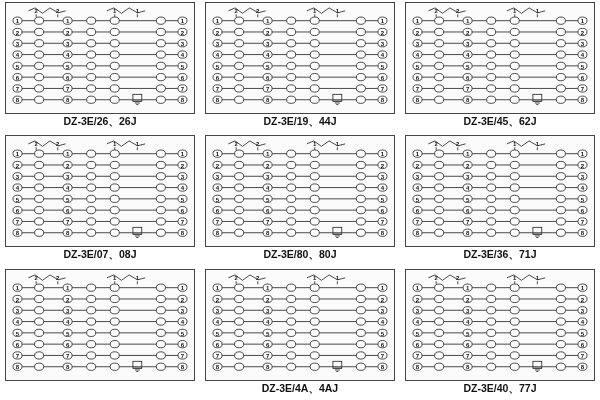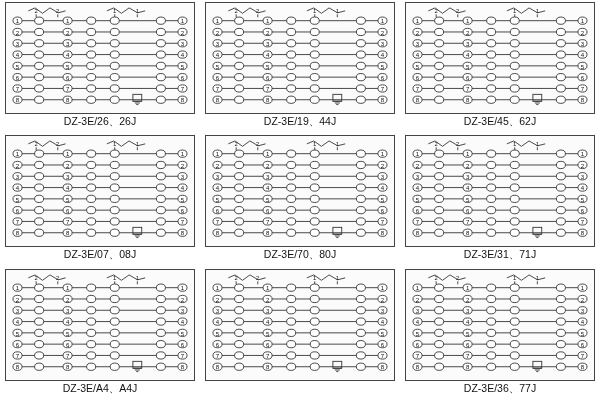--- a/index.html
+++ b/index.html
@@ -7,21 +7,21 @@
     width:600px;height:400px;
     background:#ffffff;
     font-family:"Liberation Sans", sans-serif;
     color:#111;
     overflow:hidden;
   }
   #grid{
     display:grid;
     grid-template-columns:repeat(3,200px);
     grid-template-rows:repeat(3,133.33px);
-    width:496px;height:400px;
+    width:496px;height:400px;font-weight:bold;
   }
   .cell{
     position:relative;
     display:flex;
     flex-direction:column;
     align-items:center;
     justify-content:flex-start;
   }
   .box{
     position:relative;
@@ -1038,21 +1038,21 @@
           <line x1="114.6" y1="98.5" x2="152.4" y2="98.5" class="wire"></line>
           <line x1="161.6" y1="98.5" x2="174.4" y2="98.5" class="wire"></line>
           <g>
             <rect x="128.5" y="93" width="9" height="7" fill="none" stroke="#333" stroke-width="0.9"></rect>
             <line x1="128.5" y1="100" x2="137.5" y2="100" class="gnd"></line>
             <line x1="130.4" y1="101.8" x2="135.6" y2="101.8" class="gnd"></line>
             <line x1="131.9" y1="103.4" x2="134.1" y2="103.4" class="gnd"></line>
           </g>
         </svg>
       </div>
-      <div class="caption">DZ-3E/70、80J</div>
+      <div class="caption">DZ-3E/80、80J</div>
     </div>
     <div class="cell">
       <div class="box">
         <svg viewBox="0 0 190 112" width="188" height="110" class="svgwrap">
           <text x="30" y="10" class="hdr">2</text>
           <line x1="30" y1="11.5" x2="30" y2="14.5" class="wire"></line>
           <text x="52" y="10" class="hdr">2</text>
           <line x1="52" y1="11.5" x2="52" y2="14.5" class="wire"></line>
           <text x="110" y="10" class="hdr">1</text>
           <line x1="110" y1="11.5" x2="110" y2="14.5" class="wire"></line>
@@ -1237,220 +1237,21 @@
           <line x1="114.6" y1="98.5" x2="152.4" y2="98.5" class="wire"></line>
           <line x1="161.6" y1="98.5" x2="174.4" y2="98.5" class="wire"></line>
           <g>
             <rect x="128.5" y="93" width="9" height="7" fill="none" stroke="#333" stroke-width="0.9"></rect>
             <line x1="128.5" y1="100" x2="137.5" y2="100" class="gnd"></line>
             <line x1="130.4" y1="101.8" x2="135.6" y2="101.8" class="gnd"></line>
             <line x1="131.9" y1="103.4" x2="134.1" y2="103.4" class="gnd"></line>
           </g>
         </svg>
       </div>
-      <div class="caption">DZ-3E/31、71J</div>
-    </div>
-    <div class="cell">
-      <div class="box">
-        <svg viewBox="0 0 190 112" width="188" height="110" class="svgwrap">
-          <text x="30" y="10" class="hdr">2</text>
-          <line x1="30" y1="11.5" x2="30" y2="14.5" class="wire"></line>
-          <text x="52" y="10" class="hdr">2</text>
-          <line x1="52" y1="11.5" x2="52" y2="14.5" class="wire"></line>
-          <text x="110" y="10" class="hdr">1</text>
-          <line x1="110" y1="11.5" x2="110" y2="14.5" class="wire"></line>
-          <text x="133" y="10" class="hdr">1</text>
-          <line x1="133" y1="11.5" x2="133" y2="14.5" class="wire"></line>
-          <path d="M 22 8 L 28.84 5 L 36.44 10.5 L 44.04 5 L 52.400000000000006 10 L 60 8" class="coil"></path>
-          <path d="M 102 8 L 109.02 5 L 116.82 10.5 L 124.62 5 L 133.2 10 L 141 8" class="coil"></path>
-          <g>
-            <ellipse cx="11" cy="18" rx="4.6" ry="3.7" class="term"></ellipse>
-            <text x="11" y="18.2" class="tnum">1</text>
-          </g>
-          <g>
-            <ellipse cx="62" cy="18" rx="4.6" ry="3.7" class="term"></ellipse>
-            <text x="62" y="18.2" class="tnum">1</text>
-          </g>
-          <g>
-            <ellipse cx="179" cy="18" rx="4.6" ry="3.7" class="term"></ellipse>
-            <text x="179" y="18.2" class="tnum">1</text>
-          </g>
-          <ellipse cx="33" cy="18" rx="4.6" ry="3.7" class="term"></ellipse>
-          <ellipse cx="86" cy="18" rx="4.6" ry="3.7" class="term"></ellipse>
-          <ellipse cx="110" cy="18" rx="4.6" ry="3.7" class="term"></ellipse>
-          <ellipse cx="157" cy="18" rx="4.6" ry="3.7" class="term"></ellipse>
-          <line x1="15.6" y1="18" x2="28.4" y2="18" class="wire"></line>
-          <line x1="37.6" y1="18" x2="57.4" y2="18" class="wire"></line>
-          <line x1="66.6" y1="18" x2="81.4" y2="18" class="wire"></line>
-          <line x1="90.6" y1="18" x2="105.4" y2="18" class="wire"></line>
-          <line x1="114.6" y1="18" x2="152.4" y2="18" class="wire"></line>
-          <line x1="161.6" y1="18" x2="174.4" y2="18" class="wire"></line>
-          <g>
-            <ellipse cx="11" cy="29.5" rx="4.6" ry="3.7" class="term"></ellipse>
-            <text x="11" y="29.7" class="tnum">2</text>
-          </g>
-          <g>
-            <ellipse cx="62" cy="29.5" rx="4.6" ry="3.7" class="term"></ellipse>
-            <text x="62" y="29.7" class="tnum">2</text>
-          </g>
-          <g>
-            <ellipse cx="179" cy="29.5" rx="4.6" ry="3.7" class="term"></ellipse>
-            <text x="179" y="29.7" class="tnum">2</text>
-          </g>
-          <ellipse cx="33" cy="29.5" rx="4.6" ry="3.7" class="term"></ellipse>
-          <ellipse cx="86" cy="29.5" rx="4.6" ry="3.7" class="term"></ellipse>
-          <ellipse cx="110" cy="29.5" rx="4.6" ry="3.7" class="term"></ellipse>
-          <ellipse cx="157" cy="29.5" rx="4.6" ry="3.7" class="term"></ellipse>
-          <line x1="15.6" y1="29.5" x2="28.4" y2="29.5" class="wire"></line>
-          <line x1="37.6" y1="29.5" x2="57.4" y2="29.5" class="wire"></line>
-          <line x1="66.6" y1="29.5" x2="81.4" y2="29.5" class="wire"></line>
-          <line x1="90.6" y1="29.5" x2="105.4" y2="29.5" class="wire"></line>
-          <line x1="114.6" y1="29.5" x2="152.4" y2="29.5" class="wire"></line>
-          <line x1="161.6" y1="29.5" x2="174.4" y2="29.5" class="wire"></line>
-          <g>
-            <ellipse cx="11" cy="41" rx="4.6" ry="3.7" class="term"></ellipse>
-            <text x="11" y="41.2" class="tnum">3</text>
-          </g>
-          <g>
-            <ellipse cx="62" cy="41" rx="4.6" ry="3.7" class="term"></ellipse>
-            <text x="62" y="41.2" class="tnum">3</text>
-          </g>
-          <g>
-            <ellipse cx="179" cy="41" rx="4.6" ry="3.7" class="term"></ellipse>
-            <text x="179" y="41.2" class="tnum">3</text>
-          </g>
-          <ellipse cx="33" cy="41" rx="4.6" ry="3.7" class="term"></ellipse>
-          <ellipse cx="86" cy="41" rx="4.6" ry="3.7" class="term"></ellipse>
-          <ellipse cx="110" cy="41" rx="4.6" ry="3.7" class="term"></ellipse>
-          <ellipse cx="157" cy="41" rx="4.6" ry="3.7" class="term"></ellipse>
-          <line x1="15.6" y1="41" x2="28.4" y2="41" class="wire"></line>
-          <line x1="37.6" y1="41" x2="57.4" y2="41" class="wire"></line>
-          <line x1="66.6" y1="41" x2="81.4" y2="41" class="wire"></line>
-          <line x1="90.6" y1="41" x2="105.4" y2="41" class="wire"></line>
-          <line x1="114.6" y1="41" x2="152.4" y2="41" class="wire"></line>
-          <line x1="161.6" y1="41" x2="174.4" y2="41" class="wire"></line>
-          <g>
-            <ellipse cx="11" cy="52.5" rx="4.6" ry="3.7" class="term"></ellipse>
-            <text x="11" y="52.7" class="tnum">4</text>
-          </g>
-          <g>
-            <ellipse cx="62" cy="52.5" rx="4.6" ry="3.7" class="term"></ellipse>
-            <text x="62" y="52.7" class="tnum">4</text>
-          </g>
-          <g>
-            <ellipse cx="179" cy="52.5" rx="4.6" ry="3.7" class="term"></ellipse>
-            <text x="179" y="52.7" class="tnum">4</text>
-          </g>
-          <ellipse cx="33" cy="52.5" rx="4.6" ry="3.7" class="term"></ellipse>
-          <ellipse cx="86" cy="52.5" rx="4.6" ry="3.7" class="term"></ellipse>
-          <ellipse cx="110" cy="52.5" rx="4.6" ry="3.7" class="term"></ellipse>
-          <ellipse cx="157" cy="52.5" rx="4.6" ry="3.7" class="term"></ellipse>
-          <line x1="15.6" y1="52.5" x2="28.4" y2="52.5" class="wire"></line>
-          <line x1="37.6" y1="52.5" x2="57.4" y2="52.5" class="wire"></line>
-          <line x1="66.6" y1="52.5" x2="81.4" y2="52.5" class="wire"></line>
-          <line x1="90.6" y1="52.5" x2="105.4" y2="52.5" class="wire"></line>
-          <line x1="114.6" y1="52.5" x2="152.4" y2="52.5" class="wire"></line>
-          <line x1="161.6" y1="52.5" x2="174.4" y2="52.5" class="wire"></line>
-          <g>
-            <ellipse cx="11" cy="64" rx="4.6" ry="3.7" class="term"></ellipse>
-            <text x="11" y="64.2" class="tnum">5</text>
-          </g>
-          <g>
-            <ellipse cx="62" cy="64" rx="4.6" ry="3.7" class="term"></ellipse>
-            <text x="62" y="64.2" class="tnum">5</text>
-          </g>
-          <g>
-            <ellipse cx="179" cy="64" rx="4.6" ry="3.7" class="term"></ellipse>
-            <text x="179" y="64.2" class="tnum">5</text>
-          </g>
-          <ellipse cx="33" cy="64" rx="4.6" ry="3.7" class="term"></ellipse>
-          <ellipse cx="86" cy="64" rx="4.6" ry="3.7" class="term"></ellipse>
-          <ellipse cx="110" cy="64" rx="4.6" ry="3.7" class="term"></ellipse>
-          <ellipse cx="157" cy="64" rx="4.6" ry="3.7" class="term"></ellipse>
-          <line x1="15.6" y1="64" x2="28.4" y2="64" class="wire"></line>
-          <line x1="37.6" y1="64" x2="57.4" y2="64" class="wire"></line>
-          <line x1="66.6" y1="64" x2="81.4" y2="64" class="wire"></line>
-          <line x1="90.6" y1="64" x2="105.4" y2="64" class="wire"></line>
-          <line x1="114.6" y1="64" x2="152.4" y2="64" class="wire"></line>
-          <line x1="161.6" y1="64" x2="174.4" y2="64" class="wire"></line>
-          <g>
-            <ellipse cx="11" cy="75.5" rx="4.6" ry="3.7" class="term"></ellipse>
-            <text x="11" y="75.7" class="tnum">6</text>
-          </g>
-          <g>
-            <ellipse cx="62" cy="75.5" rx="4.6" ry="3.7" class="term"></ellipse>
-            <text x="62" y="75.7" class="tnum">6</text>
-          </g>
-          <g>
-            <ellipse cx="179" cy="75.5" rx="4.6" ry="3.7" class="term"></ellipse>
-            <text x="179" y="75.7" class="tnum">6</text>
-          </g>
-          <ellipse cx="33" cy="75.5" rx="4.6" ry="3.7" class="term"></ellipse>
-          <ellipse cx="86" cy="75.5" rx="4.6" ry="3.7" class="term"></ellipse>
-          <ellipse cx="110" cy="75.5" rx="4.6" ry="3.7" class="term"></ellipse>
-          <ellipse cx="157" cy="75.5" rx="4.6" ry="3.7" class="term"></ellipse>
-          <line x1="15.6" y1="75.5" x2="28.4" y2="75.5" class="wire"></line>
-          <line x1="37.6" y1="75.5" x2="57.4" y2="75.5" class="wire"></line>
-          <line x1="66.6" y1="75.5" x2="81.4" y2="75.5" class="wire"></line>
-          <line x1="90.6" y1="75.5" x2="105.4" y2="75.5" class="wire"></line>
-          <line x1="114.6" y1="75.5" x2="152.4" y2="75.5" class="wire"></line>
-          <line x1="161.6" y1="75.5" x2="174.4" y2="75.5" class="wire"></line>
-          <g>
-            <ellipse cx="11" cy="87" rx="4.6" ry="3.7" class="term"></ellipse>
-            <text x="11" y="87.2" class="tnum">7</text>
-          </g>
-          <g>
-            <ellipse cx="62" cy="87" rx="4.6" ry="3.7" class="term"></ellipse>
-            <text x="62" y="87.2" class="tnum">7</text>
-          </g>
-          <g>
-            <ellipse cx="179" cy="87" rx="4.6" ry="3.7" class="term"></ellipse>
-            <text x="179" y="87.2" class="tnum">7</text>
-          </g>
-          <ellipse cx="33" cy="87" rx="4.6" ry="3.7" class="term"></ellipse>
-          <ellipse cx="86" cy="87" rx="4.6" ry="3.7" class="term"></ellipse>
-          <ellipse cx="110" cy="87" rx="4.6" ry="3.7" class="term"></ellipse>
-          <ellipse cx="157" cy="87" rx="4.6" ry="3.7" class="term"></ellipse>
-          <line x1="15.6" y1="87" x2="28.4" y2="87" class="wire"></line>
-          <line x1="37.6" y1="87" x2="57.4" y2="87" class="wire"></line>
-          <line x1="66.6" y1="87" x2="81.4" y2="87" class="wire"></line>
-          <line x1="90.6" y1="87" x2="105.4" y2="87" class="wire"></line>
-          <line x1="114.6" y1="87" x2="152.4" y2="87" class="wire"></line>
-          <line x1="161.6" y1="87" x2="174.4" y2="87" class="wire"></line>
-          <g>
-            <ellipse cx="11" cy="98.5" rx="4.6" ry="3.7" class="term"></ellipse>
-            <text x="11" y="98.7" class="tnum">8</text>
-          </g>
-          <g>
-            <ellipse cx="62" cy="98.5" rx="4.6" ry="3.7" class="term"></ellipse>
-            <text x="62" y="98.7" class="tnum">8</text>
-          </g>
-          <g>
-            <ellipse cx="179" cy="98.5" rx="4.6" ry="3.7" class="term"></ellipse>
-            <text x="179" y="98.7" class="tnum">8</text>
-          </g>
-          <ellipse cx="33" cy="98.5" rx="4.6" ry="3.7" class="term"></ellipse>
-          <ellipse cx="86" cy="98.5" rx="4.6" ry="3.7" class="term"></ellipse>
-          <ellipse cx="110" cy="98.5" rx="4.6" ry="3.7" class="term"></ellipse>
-          <ellipse cx="157" cy="98.5" rx="4.6" ry="3.7" class="term"></ellipse>
-          <line x1="15.6" y1="98.5" x2="28.4" y2="98.5" class="wire"></line>
-          <line x1="37.6" y1="98.5" x2="57.4" y2="98.5" class="wire"></line>
-          <line x1="66.6" y1="98.5" x2="81.4" y2="98.5" class="wire"></line>
-          <line x1="90.6" y1="98.5" x2="105.4" y2="98.5" class="wire"></line>
-          <line x1="114.6" y1="98.5" x2="152.4" y2="98.5" class="wire"></line>
-          <line x1="161.6" y1="98.5" x2="174.4" y2="98.5" class="wire"></line>
-          <g>
-            <rect x="128.5" y="93" width="9" height="7" fill="none" stroke="#333" stroke-width="0.9"></rect>
-            <line x1="128.5" y1="100" x2="137.5" y2="100" class="gnd"></line>
-            <line x1="130.4" y1="101.8" x2="135.6" y2="101.8" class="gnd"></line>
-            <line x1="131.9" y1="103.4" x2="134.1" y2="103.4" class="gnd"></line>
-          </g>
-        </svg>
-      </div>
-      <div class="caption">DZ-3E/A4、A4J</div>
+      <div class="caption">DZ-3E/36、71J</div>
     </div>
     <div class="cell">
       <div class="box">
         <svg viewBox="0 0 190 112" width="188" height="110" class="svgwrap">
           <text x="30" y="10" class="hdr">2</text>
           <line x1="30" y1="11.5" x2="30" y2="14.5" class="wire"></line>
           <text x="52" y="10" class="hdr">2</text>
           <line x1="52" y1="11.5" x2="52" y2="14.5" class="wire"></line>
           <text x="110" y="10" class="hdr">1</text>
           <line x1="110" y1="11.5" x2="110" y2="14.5" class="wire"></line>
@@ -1833,15 +1634,214 @@
           <line x1="114.6" y1="98.5" x2="152.4" y2="98.5" class="wire"></line>
           <line x1="161.6" y1="98.5" x2="174.4" y2="98.5" class="wire"></line>
           <g>
             <rect x="128.5" y="93" width="9" height="7" fill="none" stroke="#333" stroke-width="0.9"></rect>
             <line x1="128.5" y1="100" x2="137.5" y2="100" class="gnd"></line>
             <line x1="130.4" y1="101.8" x2="135.6" y2="101.8" class="gnd"></line>
             <line x1="131.9" y1="103.4" x2="134.1" y2="103.4" class="gnd"></line>
           </g>
         </svg>
       </div>
-      <div class="caption">DZ-3E/36、77J</div>
+      <div class="caption">DZ-3E/4A、4AJ</div>
+    </div>
+    <div class="cell">
+      <div class="box">
+        <svg viewBox="0 0 190 112" width="188" height="110" class="svgwrap">
+          <text x="30" y="10" class="hdr">2</text>
+          <line x1="30" y1="11.5" x2="30" y2="14.5" class="wire"></line>
+          <text x="52" y="10" class="hdr">2</text>
+          <line x1="52" y1="11.5" x2="52" y2="14.5" class="wire"></line>
+          <text x="110" y="10" class="hdr">1</text>
+          <line x1="110" y1="11.5" x2="110" y2="14.5" class="wire"></line>
+          <text x="133" y="10" class="hdr">1</text>
+          <line x1="133" y1="11.5" x2="133" y2="14.5" class="wire"></line>
+          <path d="M 22 8 L 28.84 5 L 36.44 10.5 L 44.04 5 L 52.400000000000006 10 L 60 8" class="coil"></path>
+          <path d="M 102 8 L 109.02 5 L 116.82 10.5 L 124.62 5 L 133.2 10 L 141 8" class="coil"></path>
+          <g>
+            <ellipse cx="11" cy="18" rx="4.6" ry="3.7" class="term"></ellipse>
+            <text x="11" y="18.2" class="tnum">1</text>
+          </g>
+          <g>
+            <ellipse cx="62" cy="18" rx="4.6" ry="3.7" class="term"></ellipse>
+            <text x="62" y="18.2" class="tnum">1</text>
+          </g>
+          <g>
+            <ellipse cx="179" cy="18" rx="4.6" ry="3.7" class="term"></ellipse>
+            <text x="179" y="18.2" class="tnum">1</text>
+          </g>
+          <ellipse cx="33" cy="18" rx="4.6" ry="3.7" class="term"></ellipse>
+          <ellipse cx="86" cy="18" rx="4.6" ry="3.7" class="term"></ellipse>
+          <ellipse cx="110" cy="18" rx="4.6" ry="3.7" class="term"></ellipse>
+          <ellipse cx="157" cy="18" rx="4.6" ry="3.7" class="term"></ellipse>
+          <line x1="15.6" y1="18" x2="28.4" y2="18" class="wire"></line>
+          <line x1="37.6" y1="18" x2="57.4" y2="18" class="wire"></line>
+          <line x1="66.6" y1="18" x2="81.4" y2="18" class="wire"></line>
+          <line x1="90.6" y1="18" x2="105.4" y2="18" class="wire"></line>
+          <line x1="114.6" y1="18" x2="152.4" y2="18" class="wire"></line>
+          <line x1="161.6" y1="18" x2="174.4" y2="18" class="wire"></line>
+          <g>
+            <ellipse cx="11" cy="29.5" rx="4.6" ry="3.7" class="term"></ellipse>
+            <text x="11" y="29.7" class="tnum">2</text>
+          </g>
+          <g>
+            <ellipse cx="62" cy="29.5" rx="4.6" ry="3.7" class="term"></ellipse>
+            <text x="62" y="29.7" class="tnum">2</text>
+          </g>
+          <g>
+            <ellipse cx="179" cy="29.5" rx="4.6" ry="3.7" class="term"></ellipse>
+            <text x="179" y="29.7" class="tnum">2</text>
+          </g>
+          <ellipse cx="33" cy="29.5" rx="4.6" ry="3.7" class="term"></ellipse>
+          <ellipse cx="86" cy="29.5" rx="4.6" ry="3.7" class="term"></ellipse>
+          <ellipse cx="110" cy="29.5" rx="4.6" ry="3.7" class="term"></ellipse>
+          <ellipse cx="157" cy="29.5" rx="4.6" ry="3.7" class="term"></ellipse>
+          <line x1="15.6" y1="29.5" x2="28.4" y2="29.5" class="wire"></line>
+          <line x1="37.6" y1="29.5" x2="57.4" y2="29.5" class="wire"></line>
+          <line x1="66.6" y1="29.5" x2="81.4" y2="29.5" class="wire"></line>
+          <line x1="90.6" y1="29.5" x2="105.4" y2="29.5" class="wire"></line>
+          <line x1="114.6" y1="29.5" x2="152.4" y2="29.5" class="wire"></line>
+          <line x1="161.6" y1="29.5" x2="174.4" y2="29.5" class="wire"></line>
+          <g>
+            <ellipse cx="11" cy="41" rx="4.6" ry="3.7" class="term"></ellipse>
+            <text x="11" y="41.2" class="tnum">3</text>
+          </g>
+          <g>
+            <ellipse cx="62" cy="41" rx="4.6" ry="3.7" class="term"></ellipse>
+            <text x="62" y="41.2" class="tnum">3</text>
+          </g>
+          <g>
+            <ellipse cx="179" cy="41" rx="4.6" ry="3.7" class="term"></ellipse>
+            <text x="179" y="41.2" class="tnum">3</text>
+          </g>
+          <ellipse cx="33" cy="41" rx="4.6" ry="3.7" class="term"></ellipse>
+          <ellipse cx="86" cy="41" rx="4.6" ry="3.7" class="term"></ellipse>
+          <ellipse cx="110" cy="41" rx="4.6" ry="3.7" class="term"></ellipse>
+          <ellipse cx="157" cy="41" rx="4.6" ry="3.7" class="term"></ellipse>
+          <line x1="15.6" y1="41" x2="28.4" y2="41" class="wire"></line>
+          <line x1="37.6" y1="41" x2="57.4" y2="41" class="wire"></line>
+          <line x1="66.6" y1="41" x2="81.4" y2="41" class="wire"></line>
+          <line x1="90.6" y1="41" x2="105.4" y2="41" class="wire"></line>
+          <line x1="114.6" y1="41" x2="152.4" y2="41" class="wire"></line>
+          <line x1="161.6" y1="41" x2="174.4" y2="41" class="wire"></line>
+          <g>
+            <ellipse cx="11" cy="52.5" rx="4.6" ry="3.7" class="term"></ellipse>
+            <text x="11" y="52.7" class="tnum">4</text>
+          </g>
+          <g>
+            <ellipse cx="62" cy="52.5" rx="4.6" ry="3.7" class="term"></ellipse>
+            <text x="62" y="52.7" class="tnum">4</text>
+          </g>
+          <g>
+            <ellipse cx="179" cy="52.5" rx="4.6" ry="3.7" class="term"></ellipse>
+            <text x="179" y="52.7" class="tnum">4</text>
+          </g>
+          <ellipse cx="33" cy="52.5" rx="4.6" ry="3.7" class="term"></ellipse>
+          <ellipse cx="86" cy="52.5" rx="4.6" ry="3.7" class="term"></ellipse>
+          <ellipse cx="110" cy="52.5" rx="4.6" ry="3.7" class="term"></ellipse>
+          <ellipse cx="157" cy="52.5" rx="4.6" ry="3.7" class="term"></ellipse>
+          <line x1="15.6" y1="52.5" x2="28.4" y2="52.5" class="wire"></line>
+          <line x1="37.6" y1="52.5" x2="57.4" y2="52.5" class="wire"></line>
+          <line x1="66.6" y1="52.5" x2="81.4" y2="52.5" class="wire"></line>
+          <line x1="90.6" y1="52.5" x2="105.4" y2="52.5" class="wire"></line>
+          <line x1="114.6" y1="52.5" x2="152.4" y2="52.5" class="wire"></line>
+          <line x1="161.6" y1="52.5" x2="174.4" y2="52.5" class="wire"></line>
+          <g>
+            <ellipse cx="11" cy="64" rx="4.6" ry="3.7" class="term"></ellipse>
+            <text x="11" y="64.2" class="tnum">5</text>
+          </g>
+          <g>
+            <ellipse cx="62" cy="64" rx="4.6" ry="3.7" class="term"></ellipse>
+            <text x="62" y="64.2" class="tnum">5</text>
+          </g>
+          <g>
+            <ellipse cx="179" cy="64" rx="4.6" ry="3.7" class="term"></ellipse>
+            <text x="179" y="64.2" class="tnum">5</text>
+          </g>
+          <ellipse cx="33" cy="64" rx="4.6" ry="3.7" class="term"></ellipse>
+          <ellipse cx="86" cy="64" rx="4.6" ry="3.7" class="term"></ellipse>
+          <ellipse cx="110" cy="64" rx="4.6" ry="3.7" class="term"></ellipse>
+          <ellipse cx="157" cy="64" rx="4.6" ry="3.7" class="term"></ellipse>
+          <line x1="15.6" y1="64" x2="28.4" y2="64" class="wire"></line>
+          <line x1="37.6" y1="64" x2="57.4" y2="64" class="wire"></line>
+          <line x1="66.6" y1="64" x2="81.4" y2="64" class="wire"></line>
+          <line x1="90.6" y1="64" x2="105.4" y2="64" class="wire"></line>
+          <line x1="114.6" y1="64" x2="152.4" y2="64" class="wire"></line>
+          <line x1="161.6" y1="64" x2="174.4" y2="64" class="wire"></line>
+          <g>
+            <ellipse cx="11" cy="75.5" rx="4.6" ry="3.7" class="term"></ellipse>
+            <text x="11" y="75.7" class="tnum">6</text>
+          </g>
+          <g>
+            <ellipse cx="62" cy="75.5" rx="4.6" ry="3.7" class="term"></ellipse>
+            <text x="62" y="75.7" class="tnum">6</text>
+          </g>
+          <g>
+            <ellipse cx="179" cy="75.5" rx="4.6" ry="3.7" class="term"></ellipse>
+            <text x="179" y="75.7" class="tnum">6</text>
+          </g>
+          <ellipse cx="33" cy="75.5" rx="4.6" ry="3.7" class="term"></ellipse>
+          <ellipse cx="86" cy="75.5" rx="4.6" ry="3.7" class="term"></ellipse>
+          <ellipse cx="110" cy="75.5" rx="4.6" ry="3.7" class="term"></ellipse>
+          <ellipse cx="157" cy="75.5" rx="4.6" ry="3.7" class="term"></ellipse>
+          <line x1="15.6" y1="75.5" x2="28.4" y2="75.5" class="wire"></line>
+          <line x1="37.6" y1="75.5" x2="57.4" y2="75.5" class="wire"></line>
+          <line x1="66.6" y1="75.5" x2="81.4" y2="75.5" class="wire"></line>
+          <line x1="90.6" y1="75.5" x2="105.4" y2="75.5" class="wire"></line>
+          <line x1="114.6" y1="75.5" x2="152.4" y2="75.5" class="wire"></line>
+          <line x1="161.6" y1="75.5" x2="174.4" y2="75.5" class="wire"></line>
+          <g>
+            <ellipse cx="11" cy="87" rx="4.6" ry="3.7" class="term"></ellipse>
+            <text x="11" y="87.2" class="tnum">7</text>
+          </g>
+          <g>
+            <ellipse cx="62" cy="87" rx="4.6" ry="3.7" class="term"></ellipse>
+            <text x="62" y="87.2" class="tnum">7</text>
+          </g>
+          <g>
+            <ellipse cx="179" cy="87" rx="4.6" ry="3.7" class="term"></ellipse>
+            <text x="179" y="87.2" class="tnum">7</text>
+          </g>
+          <ellipse cx="33" cy="87" rx="4.6" ry="3.7" class="term"></ellipse>
+          <ellipse cx="86" cy="87" rx="4.6" ry="3.7" class="term"></ellipse>
+          <ellipse cx="110" cy="87" rx="4.6" ry="3.7" class="term"></ellipse>
+          <ellipse cx="157" cy="87" rx="4.6" ry="3.7" class="term"></ellipse>
+          <line x1="15.6" y1="87" x2="28.4" y2="87" class="wire"></line>
+          <line x1="37.6" y1="87" x2="57.4" y2="87" class="wire"></line>
+          <line x1="66.6" y1="87" x2="81.4" y2="87" class="wire"></line>
+          <line x1="90.6" y1="87" x2="105.4" y2="87" class="wire"></line>
+          <line x1="114.6" y1="87" x2="152.4" y2="87" class="wire"></line>
+          <line x1="161.6" y1="87" x2="174.4" y2="87" class="wire"></line>
+          <g>
+            <ellipse cx="11" cy="98.5" rx="4.6" ry="3.7" class="term"></ellipse>
+            <text x="11" y="98.7" class="tnum">8</text>
+          </g>
+          <g>
+            <ellipse cx="62" cy="98.5" rx="4.6" ry="3.7" class="term"></ellipse>
+            <text x="62" y="98.7" class="tnum">8</text>
+          </g>
+          <g>
+            <ellipse cx="179" cy="98.5" rx="4.6" ry="3.7" class="term"></ellipse>
+            <text x="179" y="98.7" class="tnum">8</text>
+          </g>
+          <ellipse cx="33" cy="98.5" rx="4.6" ry="3.7" class="term"></ellipse>
+          <ellipse cx="86" cy="98.5" rx="4.6" ry="3.7" class="term"></ellipse>
+          <ellipse cx="110" cy="98.5" rx="4.6" ry="3.7" class="term"></ellipse>
+          <ellipse cx="157" cy="98.5" rx="4.6" ry="3.7" class="term"></ellipse>
+          <line x1="15.6" y1="98.5" x2="28.4" y2="98.5" class="wire"></line>
+          <line x1="37.6" y1="98.5" x2="57.4" y2="98.5" class="wire"></line>
+          <line x1="66.6" y1="98.5" x2="81.4" y2="98.5" class="wire"></line>
+          <line x1="90.6" y1="98.5" x2="105.4" y2="98.5" class="wire"></line>
+          <line x1="114.6" y1="98.5" x2="152.4" y2="98.5" class="wire"></line>
+          <line x1="161.6" y1="98.5" x2="174.4" y2="98.5" class="wire"></line>
+          <g>
+            <rect x="128.5" y="93" width="9" height="7" fill="none" stroke="#333" stroke-width="0.9"></rect>
+            <line x1="128.5" y1="100" x2="137.5" y2="100" class="gnd"></line>
+            <line x1="130.4" y1="101.8" x2="135.6" y2="101.8" class="gnd"></line>
+            <line x1="131.9" y1="103.4" x2="134.1" y2="103.4" class="gnd"></line>
+          </g>
+        </svg>
+      </div>
+      <div class="caption">DZ-3E/40、77J</div>
     </div>
   </div>
 
 </body></html>

